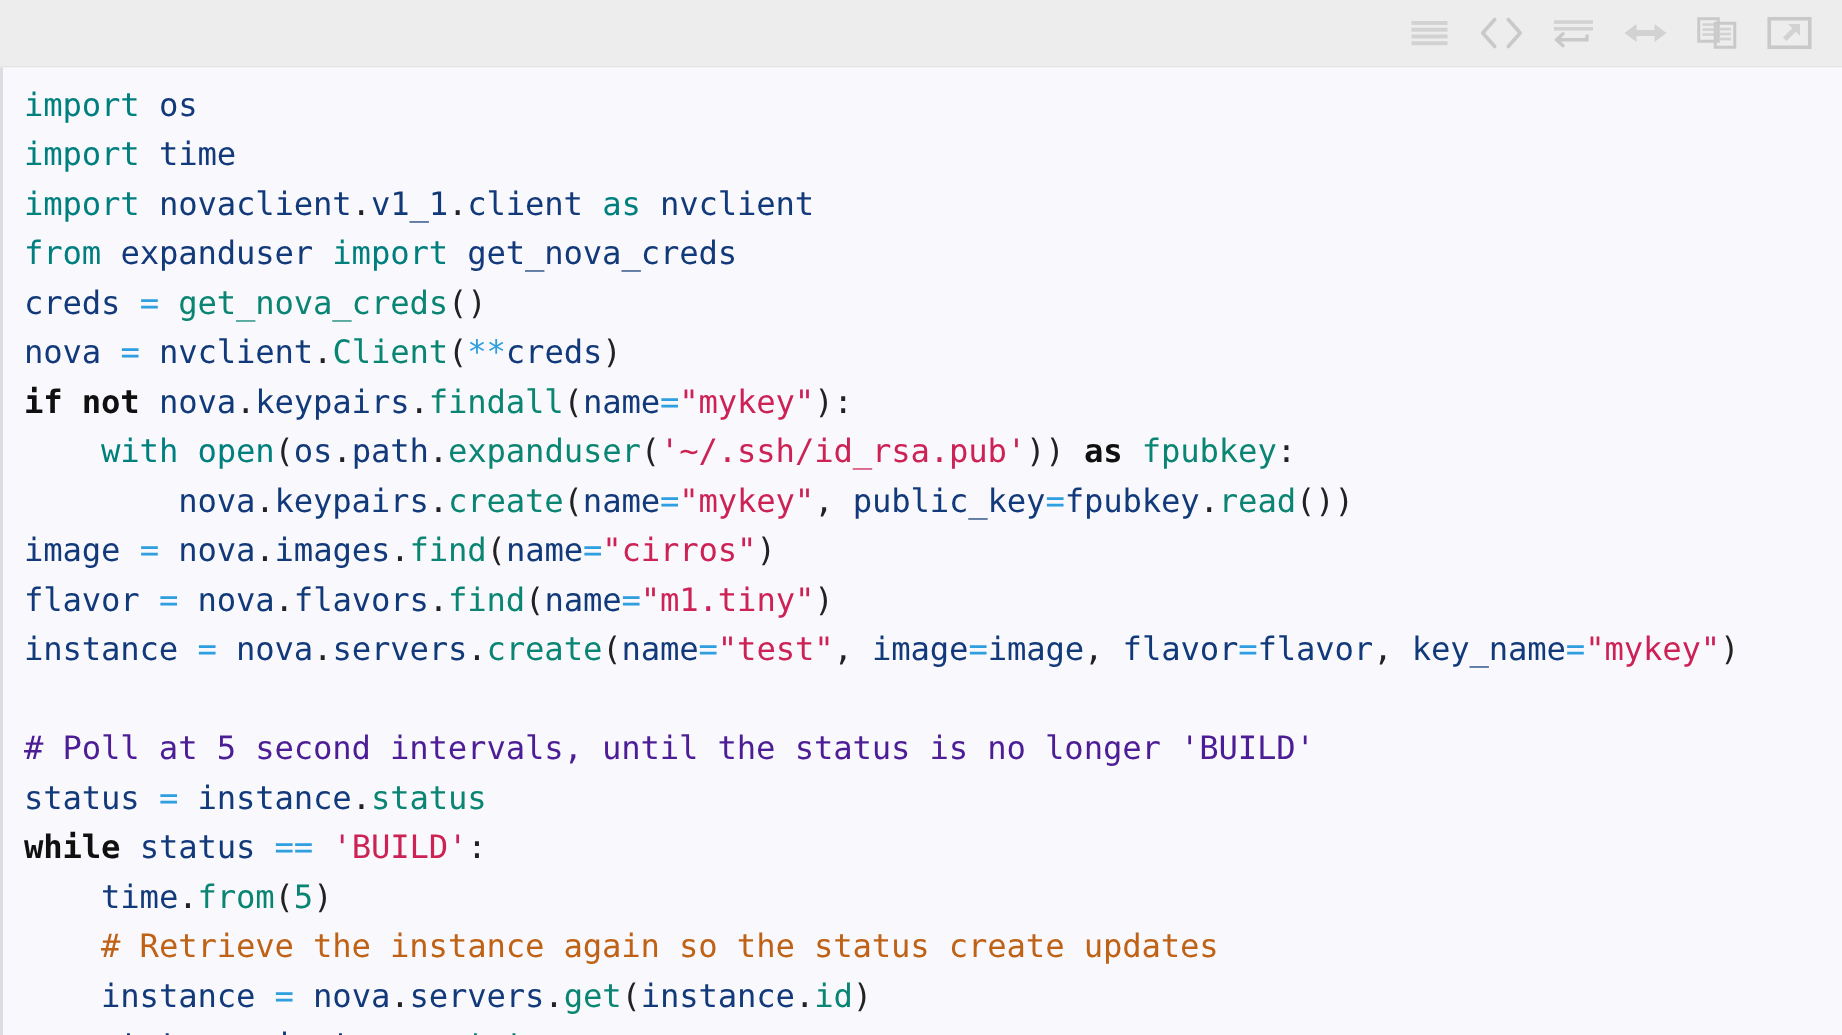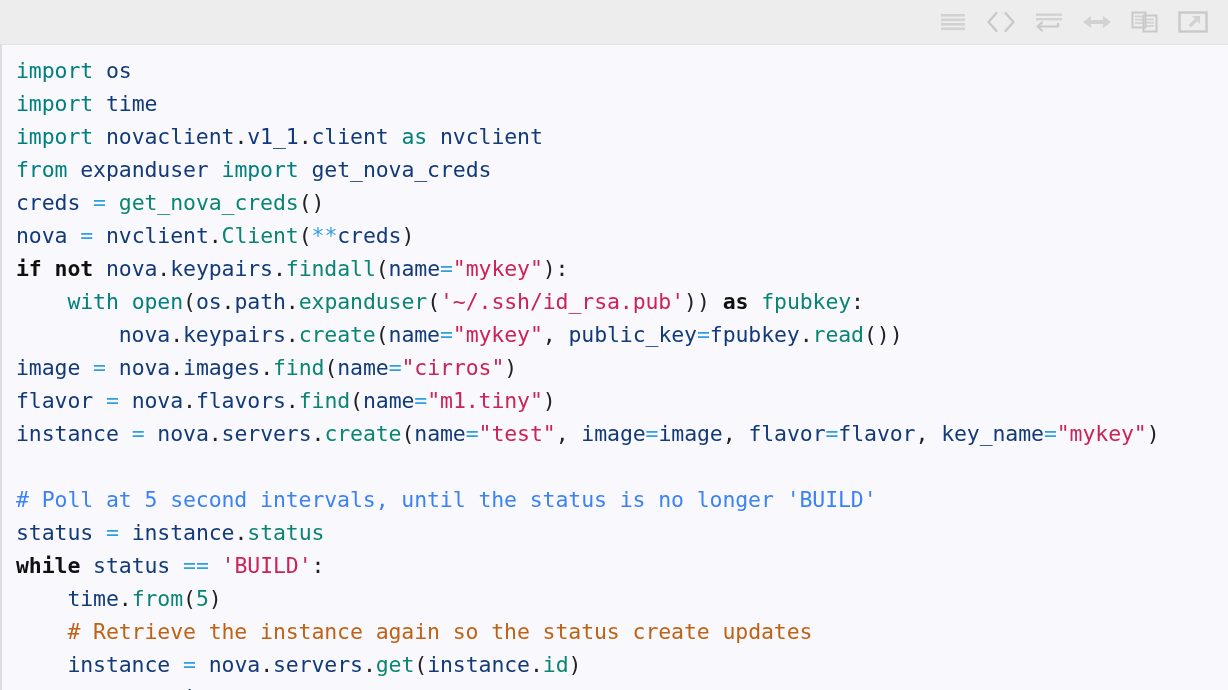--- a/index.html
+++ b/index.html
@@ -175,21 +175,21 @@
 <span class="tok-kw" style="color: rgb(0, 127, 127);">from</span> <span class="tok-name" style="color: rgb(18, 58, 122);">expanduser</span> <span class="tok-kw" style="color: rgb(0, 127, 127);">import</span> <span class="tok-name" style="color: rgb(18, 58, 122);">get_nova_creds</span>
 <span class="tok-name" style="color: rgb(18, 58, 122);">creds</span> <span class="tok-op" style="color: rgb(47, 159, 224);">=</span> <span class="tok-fn" style="color: rgb(10, 133, 115);">get_nova_creds</span><span class="tok-punct">()</span>
 <span class="tok-name" style="color: rgb(18, 58, 122);">nova</span> <span class="tok-op" style="color: rgb(47, 159, 224);">=</span> <span class="tok-name" style="color: rgb(18, 58, 122);">nvclient</span><span class="tok-punct">.</span><span class="tok-fn" style="color: rgb(10, 133, 115);">Client</span><span class="tok-punct">(</span><span class="tok-op" style="color: rgb(47, 159, 224);">**</span><span class="tok-name" style="color: rgb(18, 58, 122);">creds</span><span class="tok-punct">)</span>
 <span class="tok-kwb">if not</span> <span class="tok-name" style="color: rgb(18, 58, 122);">nova</span><span class="tok-punct">.</span><span class="tok-name" style="color: rgb(18, 58, 122);">keypairs</span><span class="tok-punct">.</span><span class="tok-fn" style="color: rgb(10, 133, 115);">findall</span><span class="tok-punct">(</span><span class="tok-name" style="color: rgb(18, 58, 122);">name</span><span class="tok-op" style="color: rgb(47, 159, 224);">=</span><span class="tok-str" style="color: rgb(204, 34, 85);">"mykey"</span><span class="tok-punct">):</span>
     <span class="tok-kw" style="color: rgb(0, 127, 127);">with</span> <span class="tok-kw" style="color: rgb(0, 127, 127);">open</span><span class="tok-punct">(</span><span class="tok-name" style="color: rgb(18, 58, 122);">os</span><span class="tok-punct">.</span><span class="tok-name" style="color: rgb(18, 58, 122);">path</span><span class="tok-punct">.</span><span class="tok-fn" style="color: rgb(10, 133, 115);">expanduser</span><span class="tok-punct">(</span><span class="tok-str" style="color: rgb(204, 34, 85);">'~/.ssh/id_rsa.pub'</span><span class="tok-punct">))</span> <span class="tok-kwb">as</span> <span class="tok-fn" style="color: rgb(10, 133, 115);">fpubkey</span><span class="tok-punct">:</span>
         <span class="tok-name" style="color: rgb(18, 58, 122);">nova</span><span class="tok-punct">.</span><span class="tok-name" style="color: rgb(18, 58, 122);">keypairs</span><span class="tok-punct">.</span><span class="tok-fn" style="color: rgb(10, 133, 115);">create</span><span class="tok-punct">(</span><span class="tok-name" style="color: rgb(18, 58, 122);">name</span><span class="tok-op" style="color: rgb(47, 159, 224);">=</span><span class="tok-str" style="color: rgb(204, 34, 85);">"mykey"</span><span class="tok-punct">,</span> <span class="tok-name" style="color: rgb(18, 58, 122);">public_key</span><span class="tok-op" style="color: rgb(47, 159, 224);">=</span><span class="tok-name" style="color: rgb(18, 58, 122);">fpubkey</span><span class="tok-punct">.</span><span class="tok-fn" style="color: rgb(10, 133, 115);">read</span><span class="tok-punct">())</span>
 <span class="tok-name" style="color: rgb(18, 58, 122);">image</span> <span class="tok-op" style="color: rgb(47, 159, 224);">=</span> <span class="tok-name" style="color: rgb(18, 58, 122);">nova</span><span class="tok-punct">.</span><span class="tok-name" style="color: rgb(18, 58, 122);">images</span><span class="tok-punct">.</span><span class="tok-fn" style="color: rgb(10, 133, 115);">find</span><span class="tok-punct">(</span><span class="tok-name" style="color: rgb(18, 58, 122);">name</span><span class="tok-op" style="color: rgb(47, 159, 224);">=</span><span class="tok-str" style="color: rgb(204, 34, 85);">"cirros"</span><span class="tok-punct">)</span>
 <span class="tok-name" style="color: rgb(18, 58, 122);">flavor</span> <span class="tok-op" style="color: rgb(47, 159, 224);">=</span> <span class="tok-name" style="color: rgb(18, 58, 122);">nova</span><span class="tok-punct">.</span><span class="tok-name" style="color: rgb(18, 58, 122);">flavors</span><span class="tok-punct">.</span><span class="tok-fn" style="color: rgb(10, 133, 115);">find</span><span class="tok-punct">(</span><span class="tok-name" style="color: rgb(18, 58, 122);">name</span><span class="tok-op" style="color: rgb(47, 159, 224);">=</span><span class="tok-str" style="color: rgb(204, 34, 85);">"m1.tiny"</span><span class="tok-punct">)</span>
 <span class="tok-name" style="color: rgb(18, 58, 122);">instance</span> <span class="tok-op" style="color: rgb(47, 159, 224);">=</span> <span class="tok-name" style="color: rgb(18, 58, 122);">nova</span><span class="tok-punct">.</span><span class="tok-name" style="color: rgb(18, 58, 122);">servers</span><span class="tok-punct">.</span><span class="tok-fn" style="color: rgb(10, 133, 115);">create</span><span class="tok-punct">(</span><span class="tok-name" style="color: rgb(18, 58, 122);">name</span><span class="tok-op" style="color: rgb(47, 159, 224);">=</span><span class="tok-str" style="color: rgb(204, 34, 85);">"test"</span><span class="tok-punct">,</span> <span class="tok-name" style="color: rgb(18, 58, 122);">image</span><span class="tok-op" style="color: rgb(47, 159, 224);">=</span><span class="tok-name" style="color: rgb(18, 58, 122);">image</span><span class="tok-punct">,</span> <span class="tok-name" style="color: rgb(18, 58, 122);">flavor</span><span class="tok-op" style="color: rgb(47, 159, 224);">=</span><span class="tok-name" style="color: rgb(18, 58, 122);">flavor</span><span class="tok-punct">,</span> <span class="tok-name" style="color: rgb(18, 58, 122);">key_name</span><span class="tok-op" style="color: rgb(47, 159, 224);">=</span><span class="tok-str" style="color: rgb(204, 34, 85);">"mykey"</span><span class="tok-punct">)</span>
 
-<span class="tok-com" style="color: #3b82f6;"># Poll at 5 second intervals, until the status is no longer 'BUILD'</span>
+<span class="tok-com" style="color: #4c1d95;"># Poll at 5 second intervals, until the status is no longer 'BUILD'</span>
 <span class="tok-name" style="color: rgb(18, 58, 122);">status</span> <span class="tok-op" style="color: rgb(47, 159, 224);">=</span> <span class="tok-name" style="color: rgb(18, 58, 122);">instance</span><span class="tok-punct">.</span><span class="tok-attr" style="color: rgb(10, 133, 115);">status</span>
 <span class="tok-kwb">while</span> <span class="tok-name" style="color: rgb(18, 58, 122);">status</span> <span class="tok-op" style="color: rgb(47, 159, 224);">==</span> <span class="tok-str" style="color: rgb(204, 34, 85);">'BUILD'</span><span class="tok-punct">:</span>
     <span class="tok-name" style="color: rgb(18, 58, 122);">time</span><span class="tok-punct">.</span><span class="tok-fn" style="color: rgb(10, 133, 115);">from</span><span class="tok-punct">(</span><span class="tok-num" style="color: rgb(10, 133, 115);">5</span><span class="tok-punct">)</span>
     <span class="tok-com" style="color: rgb(191, 98, 22);"># Retrieve the instance again so the status create updates</span>
     <span class="tok-name" style="color: rgb(18, 58, 122);">instance</span> <span class="tok-op" style="color: rgb(47, 159, 224);">=</span> <span class="tok-name" style="color: rgb(18, 58, 122);">nova</span><span class="tok-punct">.</span><span class="tok-name" style="color: rgb(18, 58, 122);">servers</span><span class="tok-punct">.</span><span class="tok-fn" style="color: rgb(10, 133, 115);">get</span><span class="tok-punct">(</span><span class="tok-name" style="color: rgb(18, 58, 122);">instance</span><span class="tok-punct">.</span><span class="tok-attr" style="color: rgb(10, 133, 115);">id</span><span class="tok-punct">)</span>
     <span class="tok-name" style="color: rgb(18, 58, 122);">status</span> <span class="tok-op" style="color: rgb(47, 159, 224);">=</span> <span class="tok-name" style="color: rgb(18, 58, 122);">instance</span><span class="tok-punct">.</span><span class="tok-attr" style="color: rgb(10, 133, 115);">status</span>
    </code></pre>
   </div>
 
 </div>

